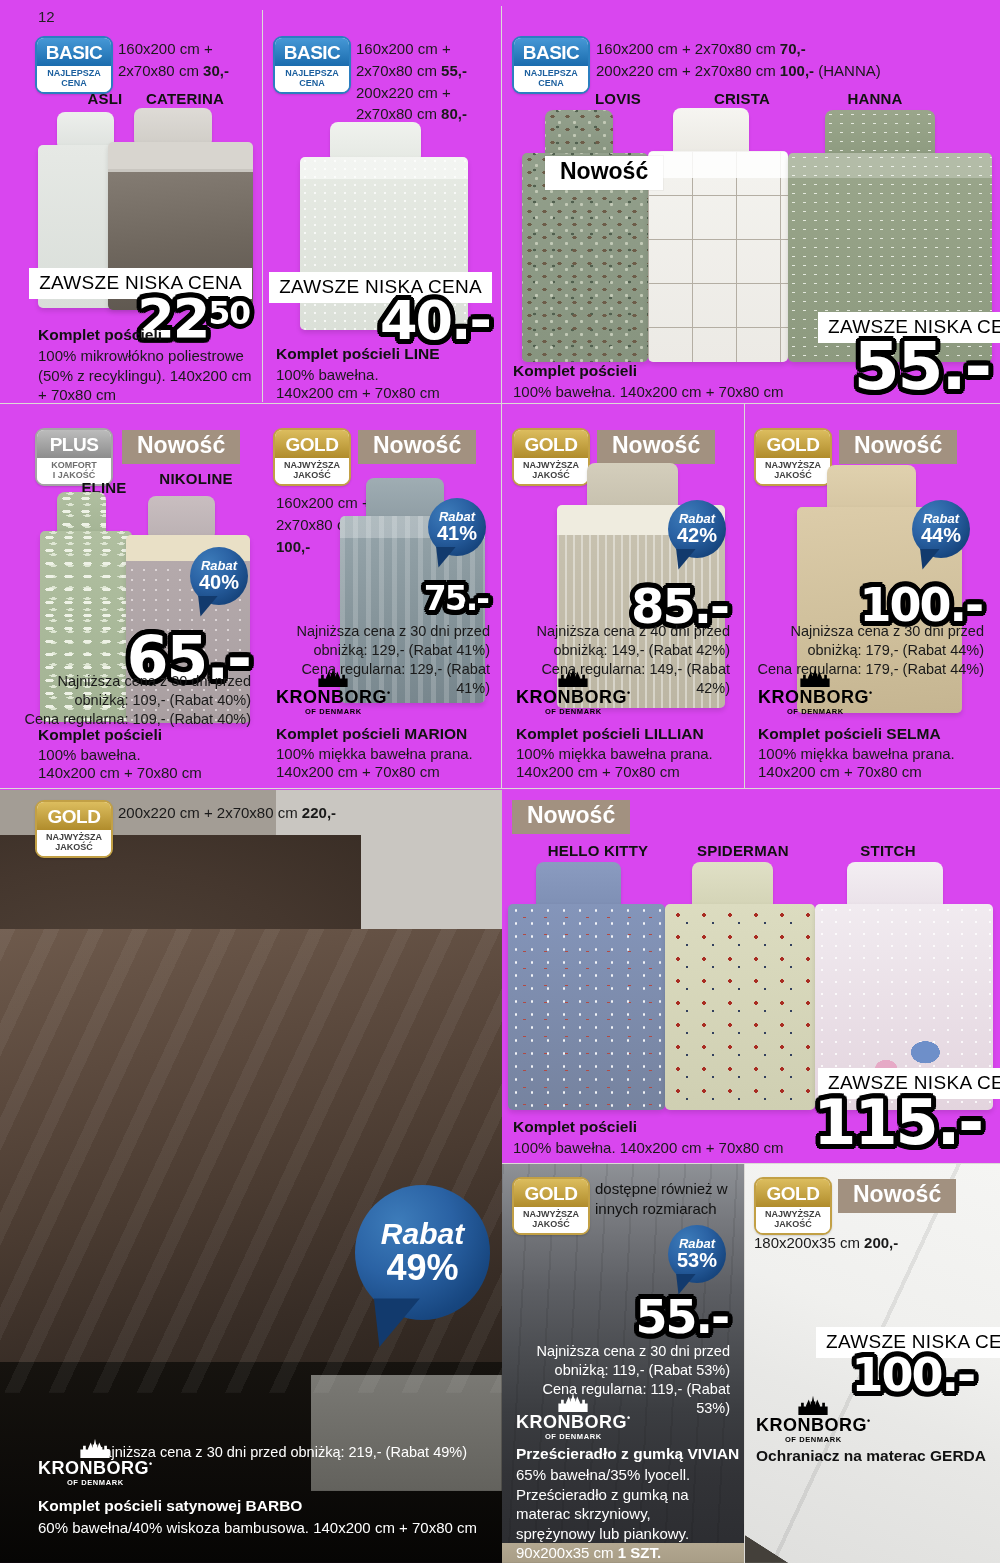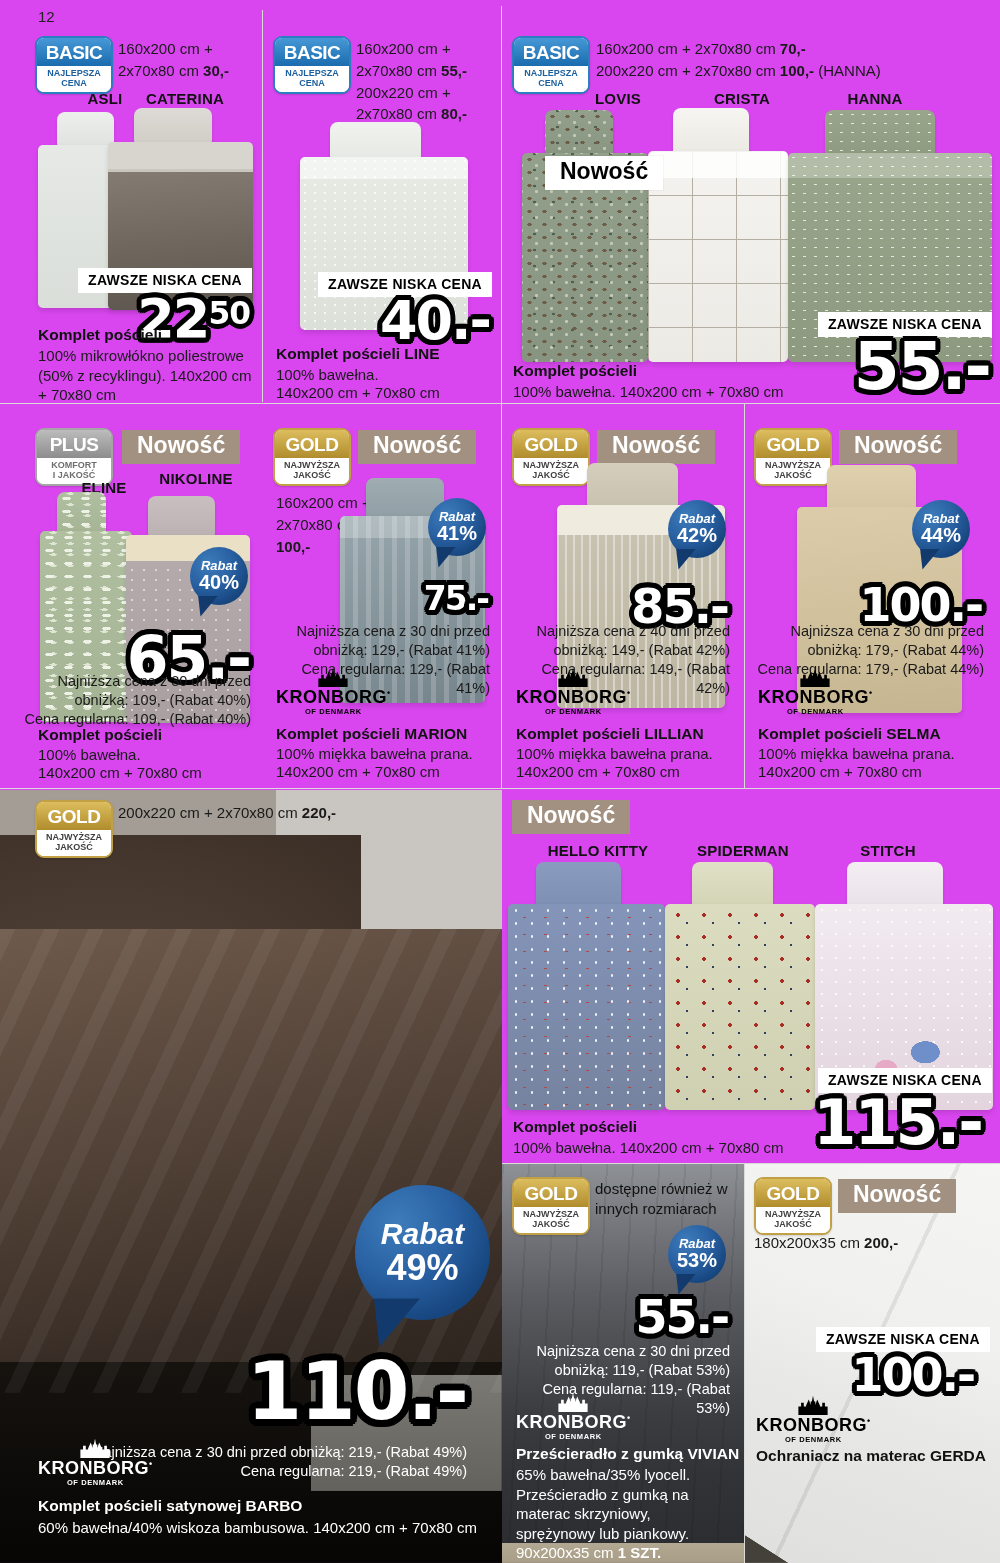--- a/index.html
+++ b/index.html
@@ -12,21 +12,21 @@
   .qb-name{display:block;color:#fff;font-weight:800;font-size:19px;letter-spacing:-.5px;padding:4px 0 2px;}
   .qb-sub{display:block;background:#fff;font-size:9px;font-weight:700;line-height:1.15;padding:2px 0 3px;}
   .qb-sub span{display:block;}
   .qb-basic{border-color:#2b7fc0;}.qb-basic .qb-name{background:linear-gradient(180deg,#4698d6,#1b6cae);}.qb-basic .qb-sub{color:#1b5f9e;}
   .qb-gold{border-color:#c2a045;}.qb-gold .qb-name{background:linear-gradient(180deg,#dcbd5e,#b08c2c);}.qb-gold .qb-sub{color:#3f3f3f;}
   .qb-plus{border-color:#a5a5a5;}.qb-plus .qb-name{background:linear-gradient(180deg,#bcbcbc,#8d8d8d);}.qb-plus .qb-sub{color:#6e6e6e;}
   
   .nowosc{position:absolute;background:#a29180;color:#fff;font-weight:700;font-size:23px;padding:4px 15px 7px;line-height:1;}
   .nowosc.inverse{background:#fff;color:#000;box-shadow:0 0 0 1px rgba(0,0,0,.03);}
   
-  .znc{position:absolute;background:#fff;color:#000;font-weight:700;font-size:14px;letter-spacing:.3px;padding:5px 10px;white-space:nowrap;line-height:1.1;}
+  .znc{position:absolute;background:#fff;color:#000;font-weight:400;font-size:19px;letter-spacing:.3px;padding:5px 10px;white-space:nowrap;line-height:1.1;}
   
   .price{position:absolute;color:#fff;font-weight:800;font-family:"DejaVu Sans",sans-serif;letter-spacing:-2px;line-height:1;white-space:nowrap;text-align:right;
     text-shadow:5px 0 0 #000,-5px 0 0 #000,0 5px 0 #000,0 -5px 0 #000,
     3.5px 3.5px 0 #000,-3.5px 3.5px 0 #000,3.5px -3.5px 0 #000,-3.5px -3.5px 0 #000,
     4.6px 1.9px 0 #000,-4.6px 1.9px 0 #000,4.6px -1.9px 0 #000,-4.6px -1.9px 0 #000,
     1.9px 4.6px 0 #000,-1.9px 4.6px 0 #000,1.9px -4.6px 0 #000,-1.9px -4.6px 0 #000;}
   .price-xl{text-shadow:7px 0 0 #000,-7px 0 0 #000,0 7px 0 #000,0 -7px 0 #000,
     5px 5px 0 #000,-5px 5px 0 #000,5px -5px 0 #000,-5px -5px 0 #000,
     6.5px 2.7px 0 #000,-6.5px 2.7px 0 #000,6.5px -2.7px 0 #000,-6.5px -2.7px 0 #000,
     2.7px 6.5px 0 #000,-2.7px 6.5px 0 #000,2.7px -6.5px 0 #000,-2.7px -6.5px 0 #000;}
@@ -331,24 +331,22 @@
           <span>JAKOŚĆ</span>
         </span>
     </div>
     <div class="sizes" style="left:118px;top:12px;">
       <span>200x220 cm + 2x70x80 cm </span><span class="b">220,-</span>
     </div>
     <div class="bubble bubble-xl" style="left:355px;top:395px;">
       <span class="b1">Rabat</span>
       <span class="b2">49%</span>
     </div>
-    <div class="price price-xl" style="right:35px;top:562px;font-size:80px;"><span>110</span><span>.-</span></div>
     <div class="note white" style="right:35px;top:653px;">
       <span class="nowrap">Najniższa cena z 30 dni przed obniżką: 219,- (Rabat 49%)</span>
-      <span class="nowrap">Cena regularna: 219,- (Rabat 49%)</span>
     </div>
     <div class="kron white" style="left:38px;top:648px;">
       <svg viewBox="0 0 44 26">
           <path fill="currentColor" d="M3 26 V15 H6.5 V10 H10 V15 H13 V13.5 L16.5 6 L19 13 V8.5 H20.5 L22 1 L23.5 8.5 H25 V13 L27.5 6 L31 13.5 V15 H34 V10 H37.5 V15 H41 V26 Z"></path>
         </svg>
       <span class="kn"><span>KRONBORG</span><sup>•</sup></span>
       <span class="ks">OF DENMARK</span>
     </div>
     <div class="ptitle white" style="left:38px;top:707px;">Komplet pościeli satynowej BARBO</div>
     <div class="pdesc white" style="left:38px;top:728px;white-space:nowrap;">60% bawełna/40% wiskoza bambusowa. 140x200 cm + 70x80 cm</div>

